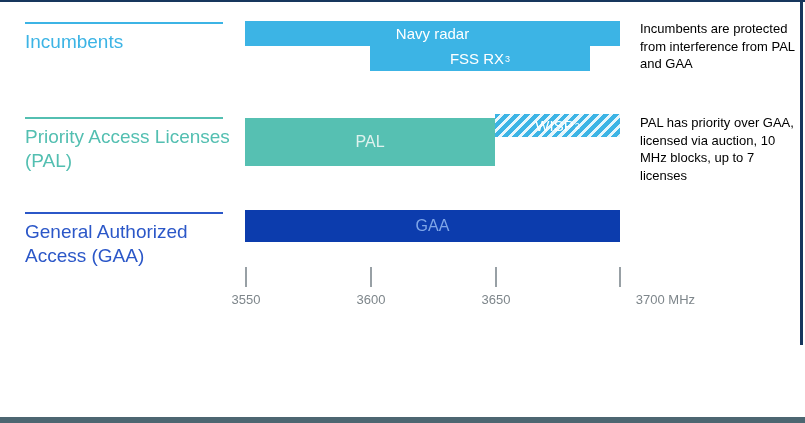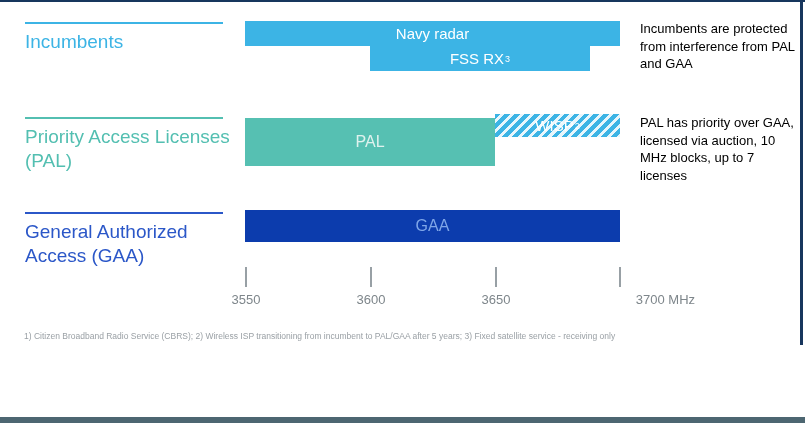--- a/index.html
+++ b/index.html
@@ -98,21 +98,20 @@
   <div class="abs tick" style="left:619px;"></div>
 
   <div class="abs tick-label" style="left:246px;">3550</div>
   <div class="abs tick-label" style="left:371px;">3600</div>
   <div class="abs tick-label" style="left:496px;">3650</div>
   <div class="abs tick-label last" style="left:620px;margin-left:33px;">3700 MHz</div>
 
   <div class="abs desc d1">Incumbents are protected from interference from PAL and GAA</div>
   <div class="abs desc d2">PAL has priority over GAA, licensed via auction, 10 MHz blocks, up to 7 licenses</div>
 
-  <div class="abs footnote">1) Citizen Broadband Radio Service (CBRS); 2) Wireless ISP transitioning from incumbent to PAL/GAA after 5 years; 3) Fixed satellite service - receiving only</div>
 
   <div class="abs caption-band">
     
     
   </div>
 
   <div class="abs bottom-strip"></div>
 
 </div>
 

